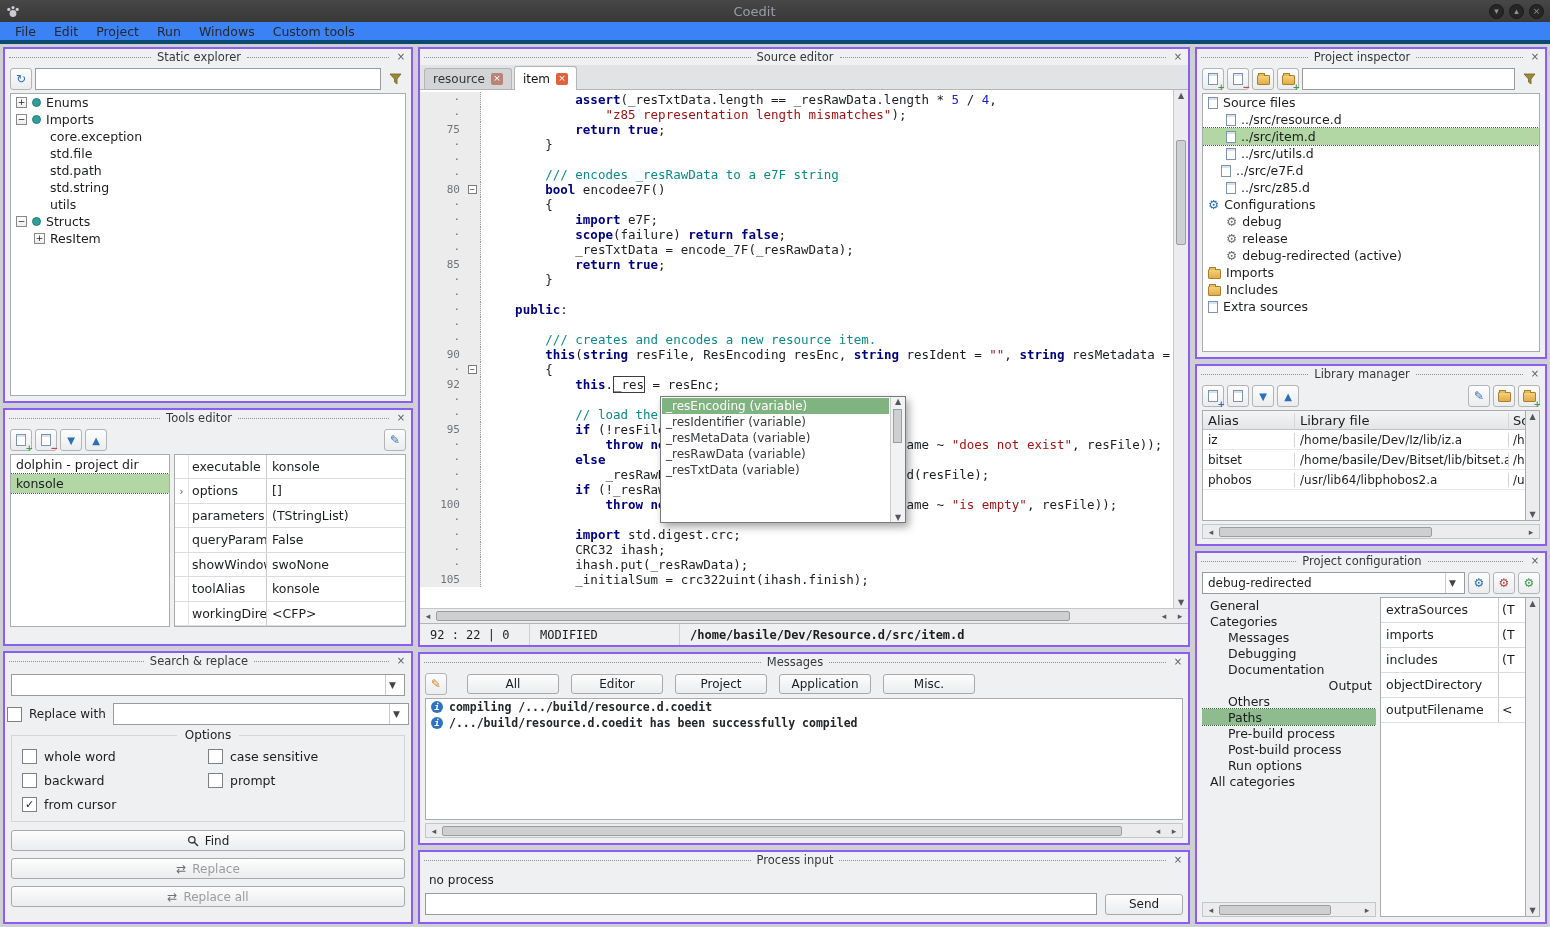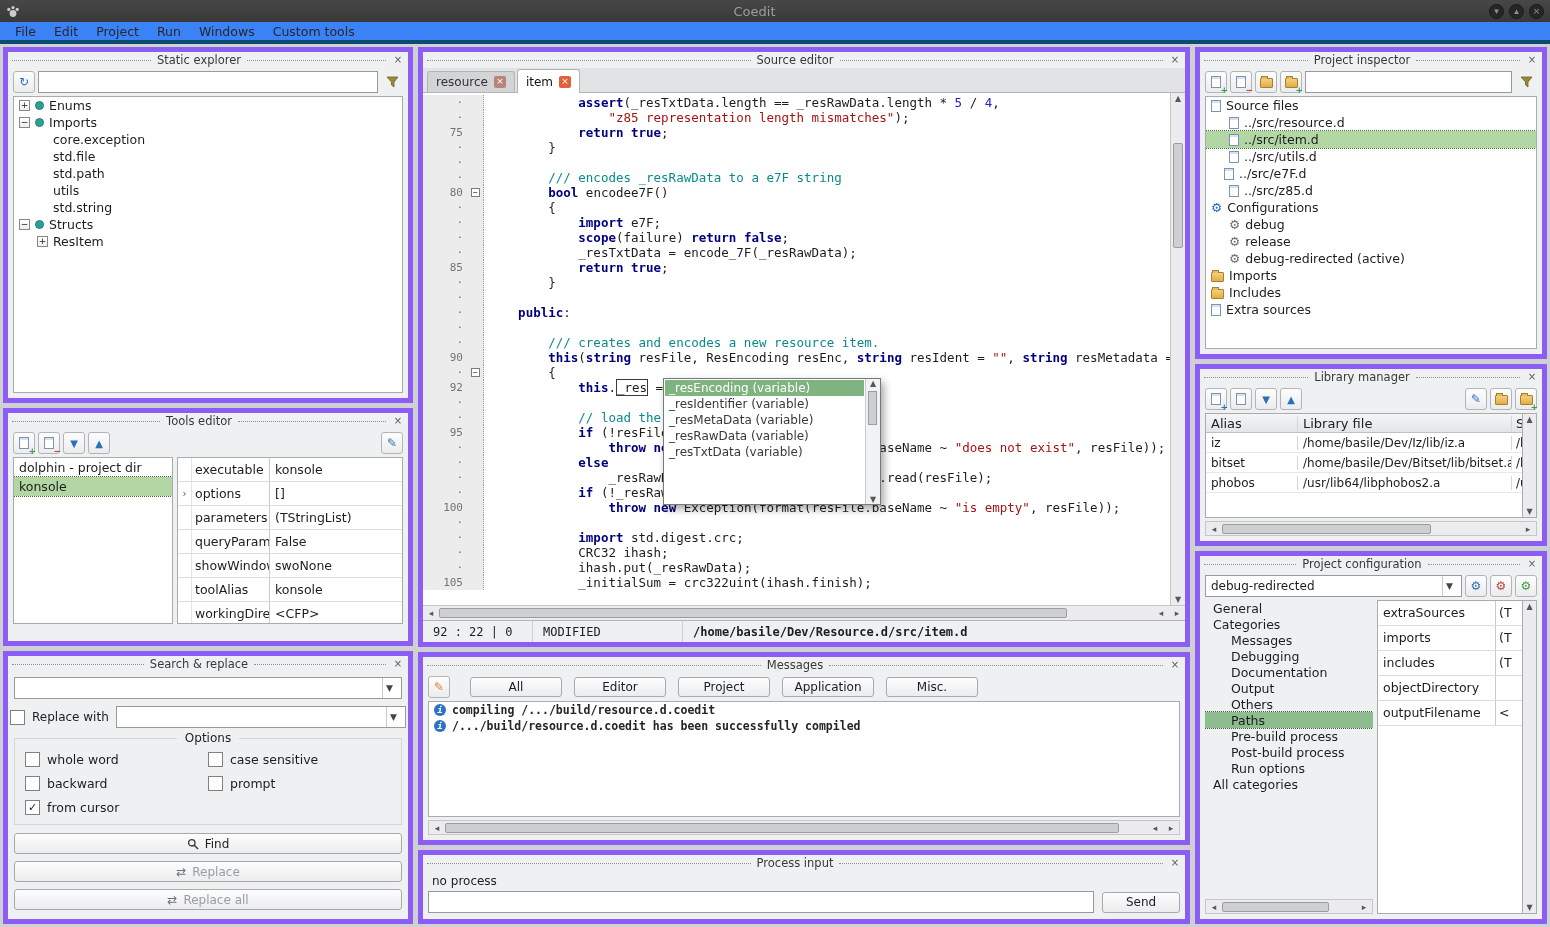--- a/index.html
+++ b/index.html
@@ -11,21 +11,21 @@
   .winbtns{display:flex;gap:5px}
   .winbtn{width:15px;height:15px;border-radius:50%;background:#262626;border:1px solid #1a1a1a;color:#8f9periodic398;color:#8f9398;font-size:9px;line-height:13px;text-align:center}
   .menubar{height:22px;background:#3b82f6;border-bottom:4px solid #0c4a6e;display:flex;align-items:center;padding-left:6px}
   .menu-item{padding:3px 9px;font-size:12.5px;color:#26282a}
   
   .main{display:flex;gap:5px;padding:3px;height:883px}
   .col{display:flex;flex-direction:column;gap:5px}
   #col-left{width:410px}
   #col-center{flex:1;min-width:0}
   #col-right{width:352px}
-  .panel{background:#eff0f1;border:5px solid #8b5cf6;display:flex;flex-direction:column;min-height:0}
+  .panel{background:#eff0f1;border:2px solid #8b5cf6;display:flex;flex-direction:column;min-height:0}
   .phead{height:16px;display:flex;align-items:center;gap:6px;padding:0 4px;flex:none}
   .lead{flex:1;border-top:1px dotted #8f9193;height:0}
   .ptitle{font-size:11.5px;color:#36393b}
   .pclose{width:12px;height:12px;font-size:10px;line-height:11px;text-align:center;color:#5a5c5e;flex:none}
   .toolbar{display:flex;align-items:center;gap:3px;padding:3px 5px;flex:none}
   .tbtn{position:relative;width:22px;height:22px;background:linear-gradient(#fdfdfd,#ebecee);border:1px solid #b2b4b6;border-radius:3px;display:flex;align-items:center;justify-content:center;font-size:12px;flex:none}
   .input,.combo{background:#fff;border:1px solid #989a9c;height:22px;display:flex;align-items:center;padding:0 5px;font-size:12px}
   .combo{justify-content:space-between}
   .carrow{width:14px;text-align:center;color:#444;font-size:9px;border-left:1px solid #c9cbcd;align-self:stretch;display:flex;align-items:center;justify-content:center}
   .well{background:#fff;border:1px solid #a9abad;overflow:hidden}
@@ -72,21 +72,21 @@
   
   .vsb{width:15px;background:#ececee;border-left:1px solid #c4c6c8;display:flex;flex-direction:column;align-items:center;justify-content:space-between;padding:1px 0;font-size:8px;color:#55585a;flex:none;position:relative}
   .vthumb{position:absolute;left:2px;width:10px;background:#cdcfd1;border:1px solid #9b9da0;border-radius:2px}
   .hsb{height:15px;background:#ececee;border-top:1px solid #c4c6c8;display:flex;align-items:center;font-size:9px;color:#55585a;flex:none}
   .hsb .harr{width:16px;text-align:center;flex:none}
   .htrack{flex:1;position:relative;height:100%}
   .hthumb{position:absolute;top:2px;height:10px;background:#cdcfd1;border:1px solid #9b9da0;border-radius:2px}
   .statusbar{height:22px;background:#eff0f1;border-top:1px solid #b2b4b6;display:flex;align-items:center;font-size:12px;flex:none}
   .stcell{padding:0 10px;border-right:1px solid #cdcfd1;height:100%;display:flex;align-items:center;font-family:"DejaVu Sans Mono","Liberation Mono",monospace}
   
-  .popup{position:absolute;left:240px;top:285px;width:218px;height:127px;background:#fff;border:1px solid #77797b;box-shadow:3px 4px 8px rgba(0,0,0,.35);display:flex;z-index:5}
+  .popup{position:absolute;left:240px;top:306px;width:246px;height:127px;background:#fff;border:1px solid #77797b;box-shadow:3px 4px 8px rgba(0,0,0,.35);display:flex;z-index:5}
   .plist{flex:1;padding:1px}
   .pitem{height:16px;display:flex;align-items:center;padding:0 4px;font-size:12px;color:#37393b;white-space:nowrap}
   .pitem.sel{background:#7fb37f;color:#fff}
   .pscroll{width:15px;border-left:1px solid #c9cbcd;background:#f1f2f3;display:flex;flex-direction:column;align-items:center;justify-content:space-between;font-size:8px;color:#55585a;position:relative}
   .pthumb{position:absolute;top:12px;left:2px;width:9px;height:34px;background:#cdcfd1;border:1px solid #9b9da0}
   
   .fbtn{width:92px;height:20px;background:linear-gradient(#fdfdfd,#ebecee);border:1px solid #a7a9ab;border-radius:3px;font-size:12px;display:flex;align-items:center;justify-content:center;margin-right:12px}
   .mrow{display:flex;align-items:center;gap:6px;height:16px;padding:0 5px;font-family:"DejaVu Sans Mono","Liberation Mono",monospace;font-size:11.5px;font-weight:bold;color:#232527;white-space:nowrap}
   
   .btn{height:21px;background:linear-gradient(#fdfdfd,#ebecee);border:1px solid #a7a9ab;border-radius:3px;font-size:12px;display:flex;align-items:center;justify-content:center;gap:6px;color:#1b1d1f}
@@ -179,25 +179,25 @@
           <div class="trow" style="padding-left: 23px;">
             <span class="xp-sp"></span>
             <span>std.file</span>
           </div>
           <div class="trow" style="padding-left: 23px;">
             <span class="xp-sp"></span>
             <span>std.path</span>
           </div>
           <div class="trow" style="padding-left: 23px;">
             <span class="xp-sp"></span>
+            <span>std.string</span>
+          </div>
+          <div class="trow" style="padding-left: 23px;">
+            <span class="xp-sp"></span>
             <span>utils</span>
-          </div>
-          <div class="trow" style="padding-left: 23px;">
-            <span class="xp-sp"></span>
-            <span>std.string</span>
           </div>
           <div class="trow" style="padding-left: 5px;">
             <span class="xp">−</span>
             <span class="dot"></span>
             <span>Structs</span>
           </div>
           <div class="trow" style="padding-left: 23px;">
             <span class="xp">+</span>
             <span>ResItem</span>
           </div>
@@ -682,21 +682,21 @@
               </div>
               <div class="crow" style="padding-left: 26px;">
                 <span>Messages</span>
               </div>
               <div class="crow" style="padding-left: 26px;">
                 <span>Debugging</span>
               </div>
               <div class="crow" style="padding-left: 26px;">
                 <span>Documentation</span>
               </div>
-              <div class="crow" style="padding-left: 26px;">
+              <div class="crow" style="padding-left: 26px; justify-content: flex-end;">
                 <span>Output</span>
               </div>
               <div class="crow" style="padding-left: 26px;">
                 <span>Others</span>
               </div>
               <div class="crow sel" style="padding-left: 26px;">
                 <span>Paths</span>
               </div>
               <div class="crow" style="padding-left: 26px;">
                 <span>Pre-build process</span>

